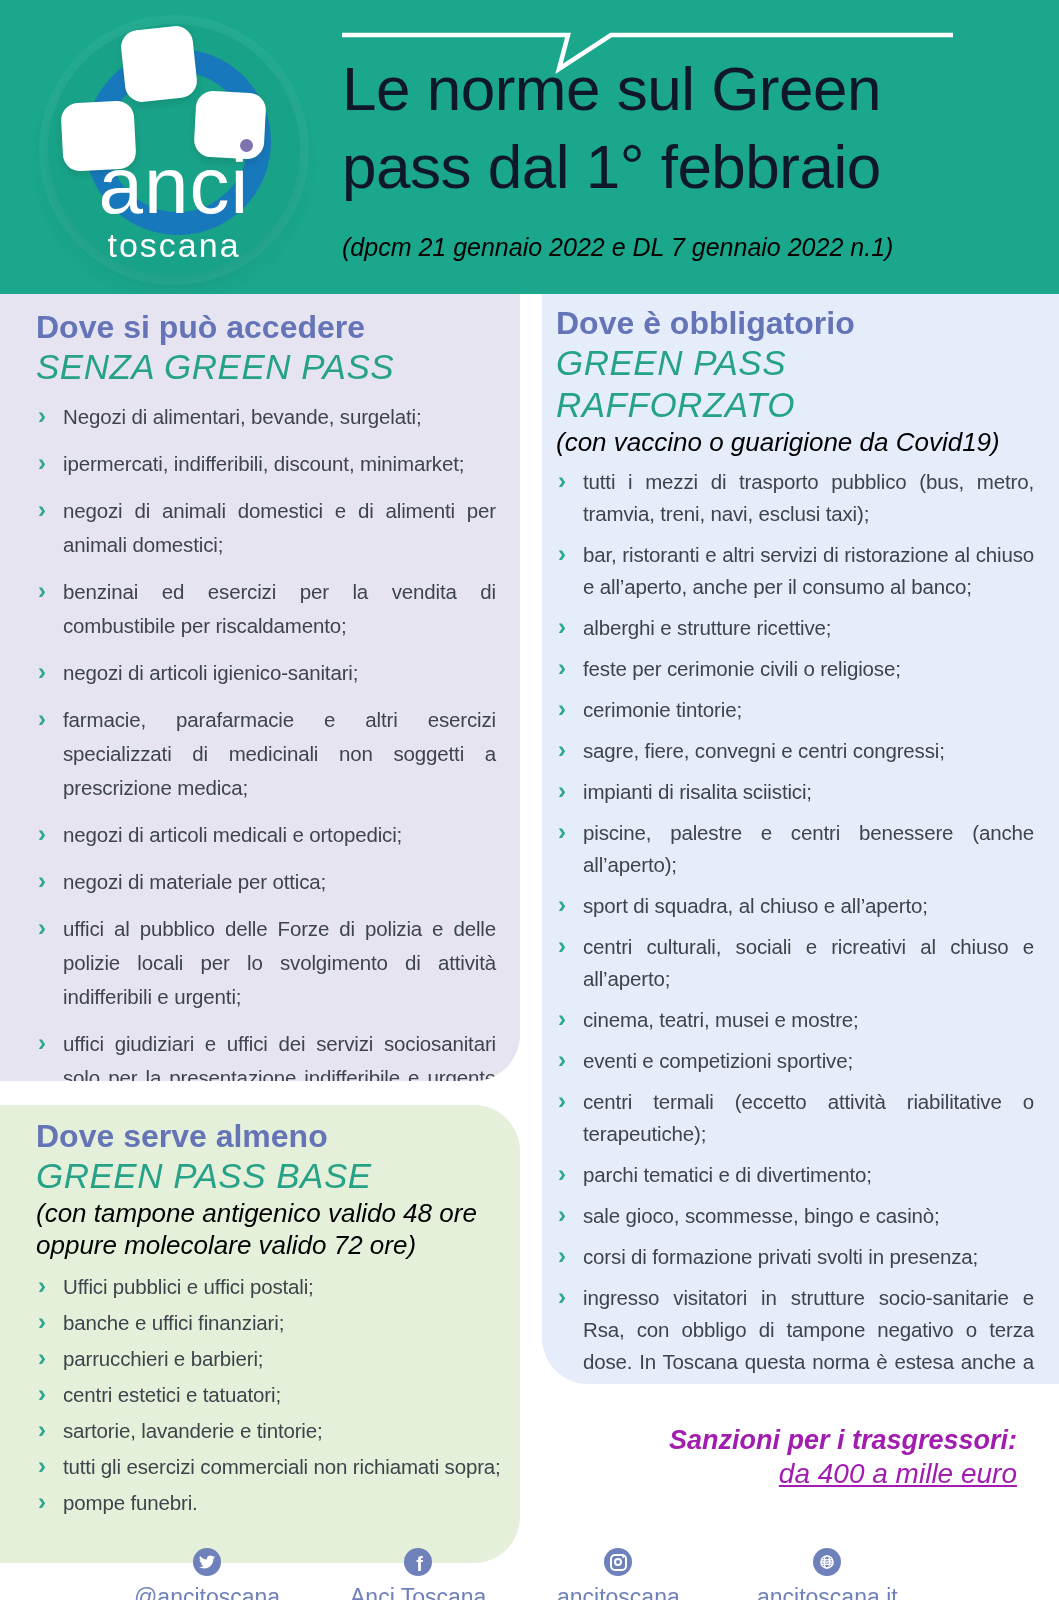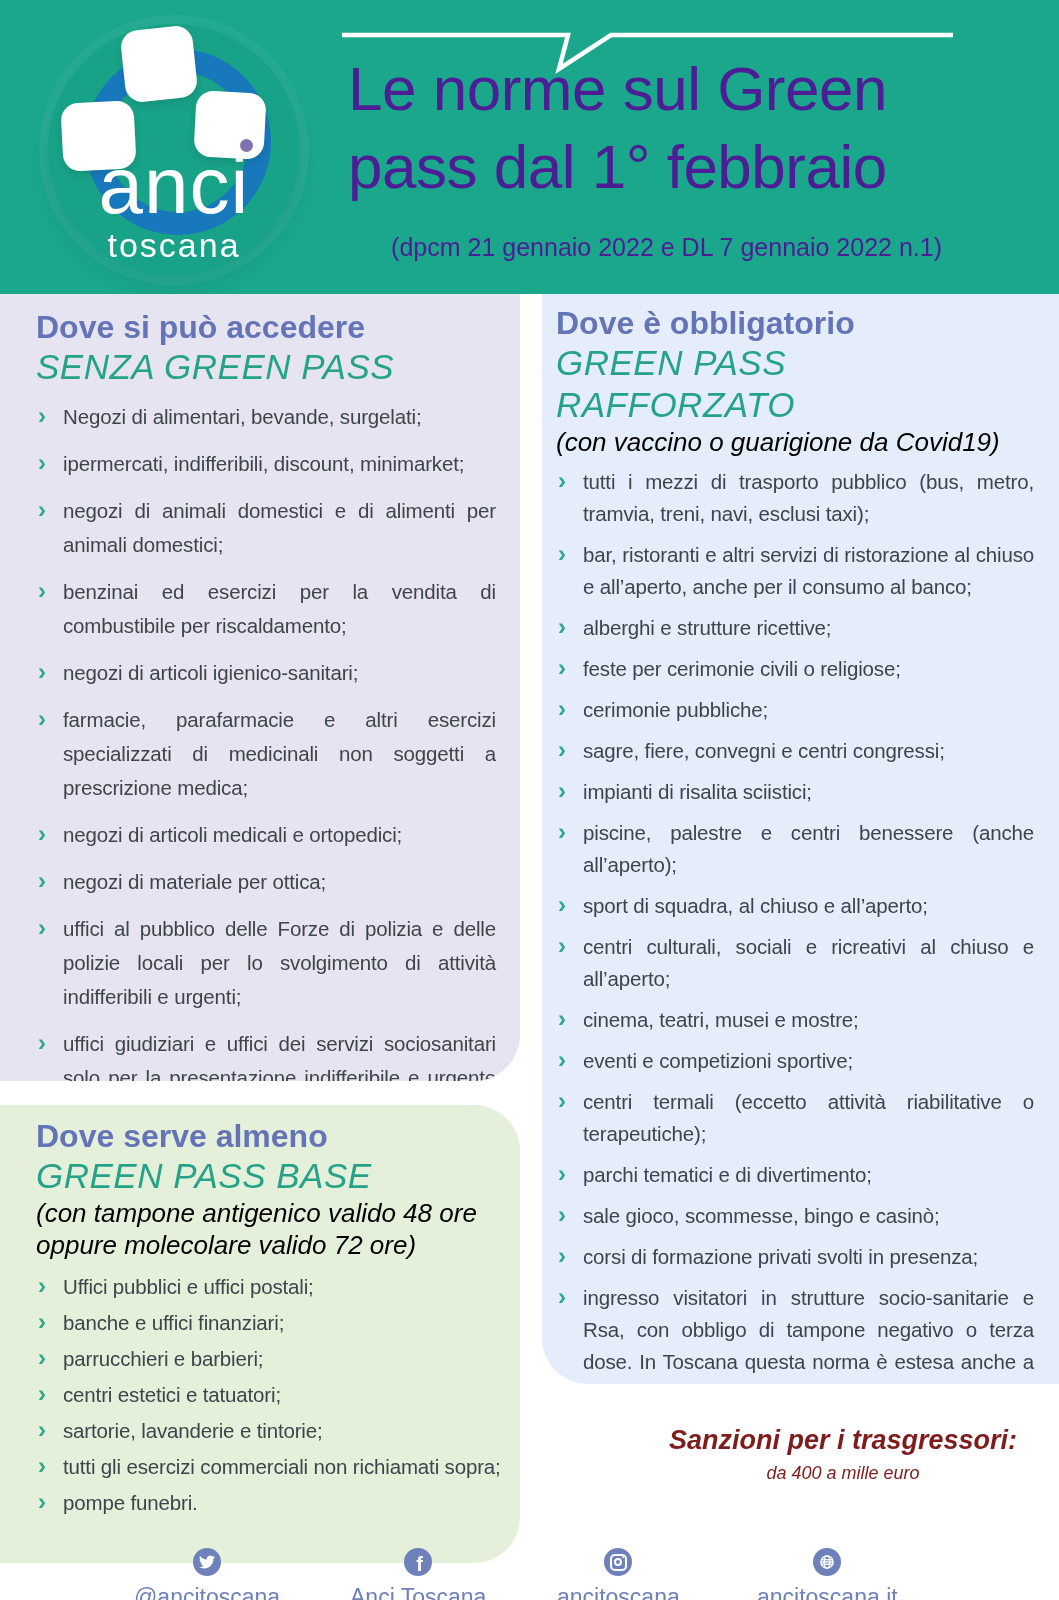--- a/index.html
+++ b/index.html
@@ -4,24 +4,24 @@
 <style>
   html,body{margin:0;padding:0;}
   body{
     width:1059px;height:1600px;position:relative;overflow:hidden;
     background:#ffffff;
     font-family:"Liberation Sans", sans-serif;
   }
   
   .header{position:absolute;left:0;top:0;width:1059px;height:294px;background:#1aa78c;}
   .speech-line{position:absolute;left:0;top:0;}
-  .title{position:absolute;left:342px;top:50px;color:#4c1d95;font-size:62px;line-height:78px;
-         font-weight:400;letter-spacing:-0.5px;white-space:nowrap;margin-left:6px;}
-  .subtitle{position:absolute;left:342px;top:233px;width:600px;text-align:right;color:#4c1d95;
-            font-size:25px;}
+  .title{position:absolute;left:342px;top:50px;color:#0f172a;font-size:62px;line-height:78px;
+         font-weight:400;letter-spacing:-0.5px;white-space:nowrap;}
+  .subtitle{position:absolute;left:342px;top:233px;width:600px;text-align:left;color:#000000;
+            font-size:25px;font-style:italic;}
   
   .logo-wrap{position:absolute;left:48px;top:24px;width:252px;height:252px;}
   .logo-circle{position:absolute;inset:0;border-radius:50%;background:#18a287;
                box-shadow:0 0 0 9px rgba(255,255,255,0.05), 0 12px 20px rgba(0,60,50,0.10);}
   .logo-ring{position:absolute;left:37px;top:25px;width:140px;height:140px;border-radius:50%;
              border:23px solid #1878bc;}
   .logo-sq{position:absolute;background:#ffffff;border-radius:17px;box-shadow:0 4px 7px rgba(0,40,35,0.12);}
   .sq-top{left:75px;top:4px;width:72px;height:72px;transform:rotate(-6deg);}
   .sq-left{left:14px;top:78px;width:73px;height:68px;transform:rotate(-3deg);}
   .sq-right{left:147px;top:68px;width:70px;height:66px;transform:rotate(3deg);}
@@ -45,23 +45,23 @@
   .items li{position:relative;padding-left:27px;color:#3e444b;font-size:20.5px;
             letter-spacing:-0.15px;text-align:justify;}
   .panel-senza .items{margin-top:12px;}
   .panel-senza .items li{line-height:34px;margin-bottom:13px;}
   .panel-raff .items{margin-top:8px;}
   .panel-raff .items li{line-height:32px;margin-bottom:9px;}
   .panel-base .items{margin-top:10px;}
   .panel-base .items li{line-height:31px;margin-bottom:5px;}
   .chev{position:absolute;left:2px;top:-1px;color:#2ba88d;font-weight:700;font-size:24px;}
   
-  .sanctions{position:absolute;right:42px;top:1424px;text-align:center;color:#7f1d1d;font-style:italic;}
+  .sanctions{position:absolute;right:42px;top:1424px;text-align:right;color:#a21caf;font-style:italic;}
   .sanctions .l1{font-size:27px;line-height:33px;font-weight:700;}
-  .sanctions .l2{font-size:18px;line-height:33px;}
+  .sanctions .l2{font-size:28px;line-height:33px;text-decoration:underline;}
   
   .footer-item{position:absolute;top:1548px;display:flex;align-items:center;gap:8px;
                color:#6e81ba;font-size:23px;cursor:pointer;flex-direction:column;}
   .fi-1{left:134px;} .fi-2{left:350px;} .fi-3{left:557px;} .fi-4{left:757px;}
   .soc-circle{width:28px;height:28px;border-radius:50%;background:#6e81ba;position:relative;
               display:flex;align-items:center;justify-content:center;flex:0 0 auto;}
   .fb-f{color:#ffffff;font-weight:700;font-size:20px;line-height:20px;margin-left:3px;margin-top:3px;}
   .ig-frame{width:13px;height:13px;border:2px solid #ffffff;border-radius:5px;position:relative;}
   .ig-lens{position:absolute;left:2.5px;top:2.5px;width:4px;height:4px;border:2px solid #ffffff;border-radius:50%;}
   .ig-dot{position:absolute;right:0.5px;top:0.5px;width:2px;height:2px;border-radius:50%;background:#ffffff;}
@@ -216,21 +216,21 @@
         <span>alberghi e strutture ricettive;</span>
       </li>
 
       <li>
         <span class="chev">›</span>
         <span>feste per cerimonie civili o religiose;</span>
       </li>
 
       <li>
         <span class="chev">›</span>
-        <span>cerimonie pubbliche;</span>
+        <span>cerimonie tintorie;</span>
       </li>
 
       <li>
         <span class="chev">›</span>
         <span>sagre, fiere, convegni e centri congressi;</span>
       </li>
 
       <li>
         <span class="chev">›</span>
         <span>impianti di risalita sciistici;</span>

